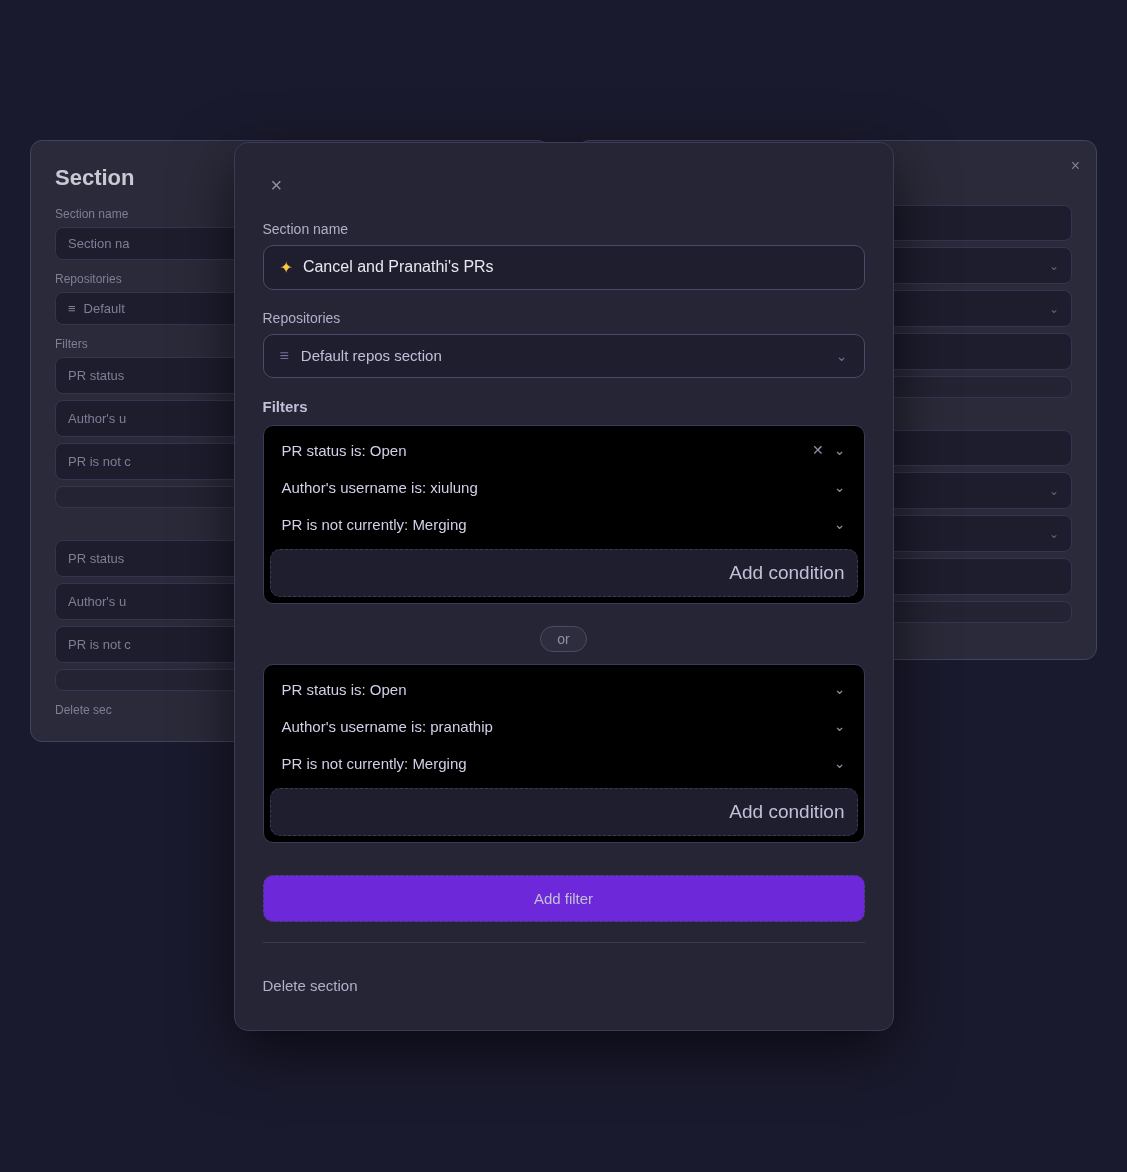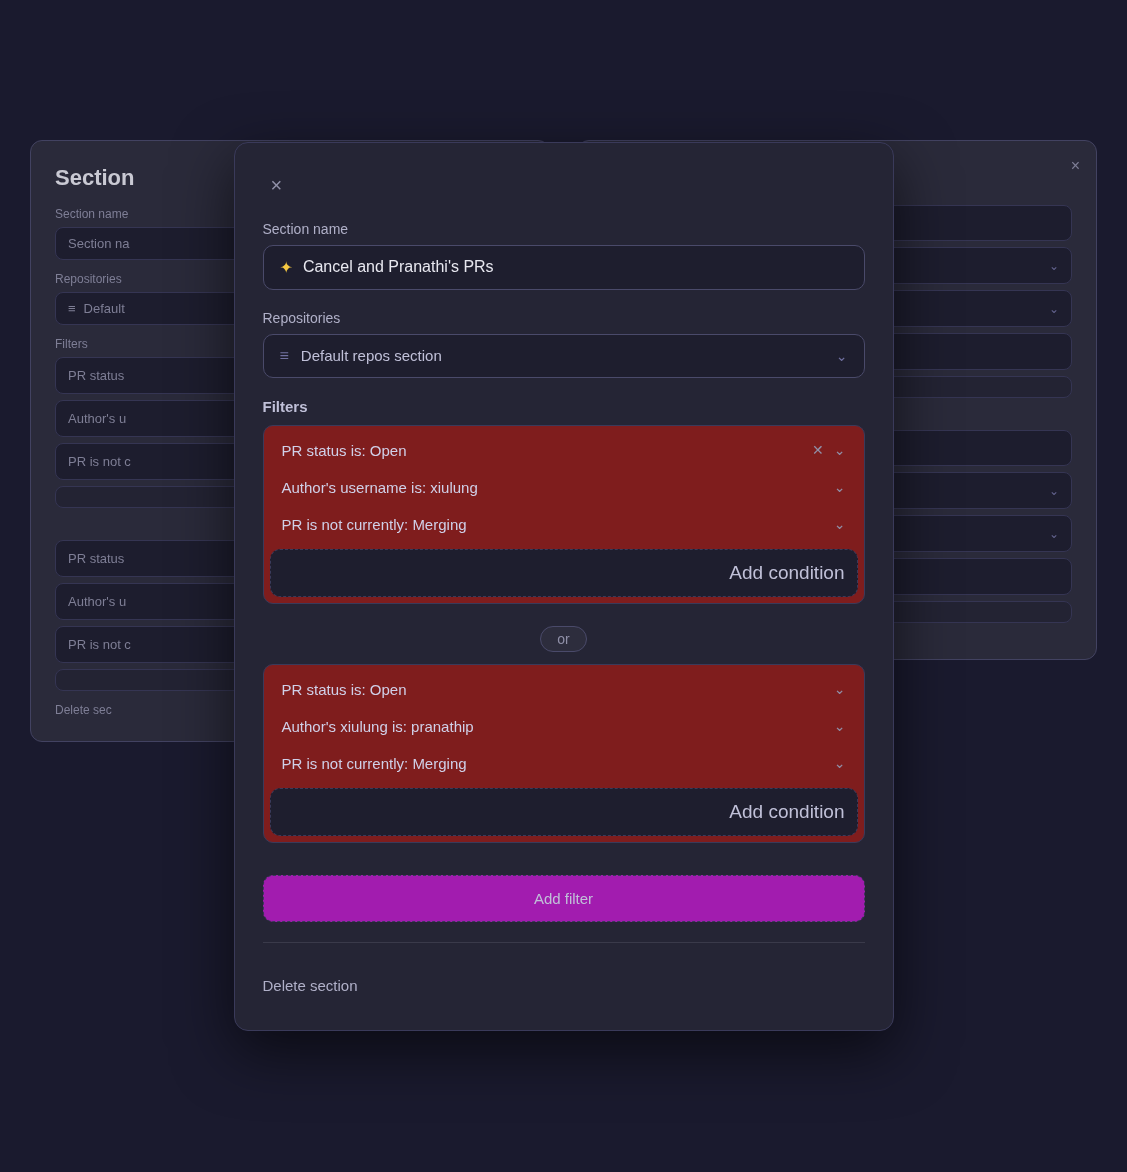--- a/index.html
+++ b/index.html
@@ -222,25 +222,26 @@
     }
 
     .filters-label {
       font-size: 15px;
       font-weight: 600;
       color: #c0c0d8;
       margin-bottom: 10px;
     }
 
     .filter-group {
-      background: #7f1d1d;
+      background: #000000;
       border: 1px solid #3a3a5a;
       border-radius: 10px;
       padding: 6px;
       margin-bottom: 22px;
+      text-decoration: underline;
     }
 
     .filter-row {
       display: flex;
       align-items: center;
       justify-content: space-between;
       padding: 10px 12px;
       border-radius: 8px;
       cursor: pointer;
     }
@@ -290,21 +291,21 @@
     .or-badge {
       background: #2d2d3d;
       border: 1px solid #4a4a6a;
       border-radius: 50px;
       padding: 4px 16px;
       color: #9090a8;
       font-size: 14px;
     }
 
     .add-filter-btn {
-      background: #a21caf;
+      background: #6d28d9;
       border: 1px dashed #3a3a5a;
       border-radius: 10px;
       padding: 14px;
       color: #c0c0d8;
       font-size: 15px;
       text-align: center;
       cursor: pointer;
       width: 100%;
       margin-top: 10px;
     }
@@ -493,21 +494,21 @@
   <div class="filter-group">
     
     <div class="filter-row">
       <span class="filter-text">PR status is: Open</span>
       <div class="filter-actions">
         <span class="filter-chevron">⌄</span>
       </div>
     </div>
     
     <div class="filter-row">
-      <span class="filter-text">Author's xiulung is: pranathip</span>
+      <span class="filter-text">Author's username is: pranathip</span>
       <div class="filter-actions">
         <span class="filter-chevron">⌄</span>
       </div>
     </div>
     
     <div class="filter-row">
       <span class="filter-text">PR is not currently: Merging</span>
       <div class="filter-actions">
         <span class="filter-chevron">⌄</span>
       </div>

